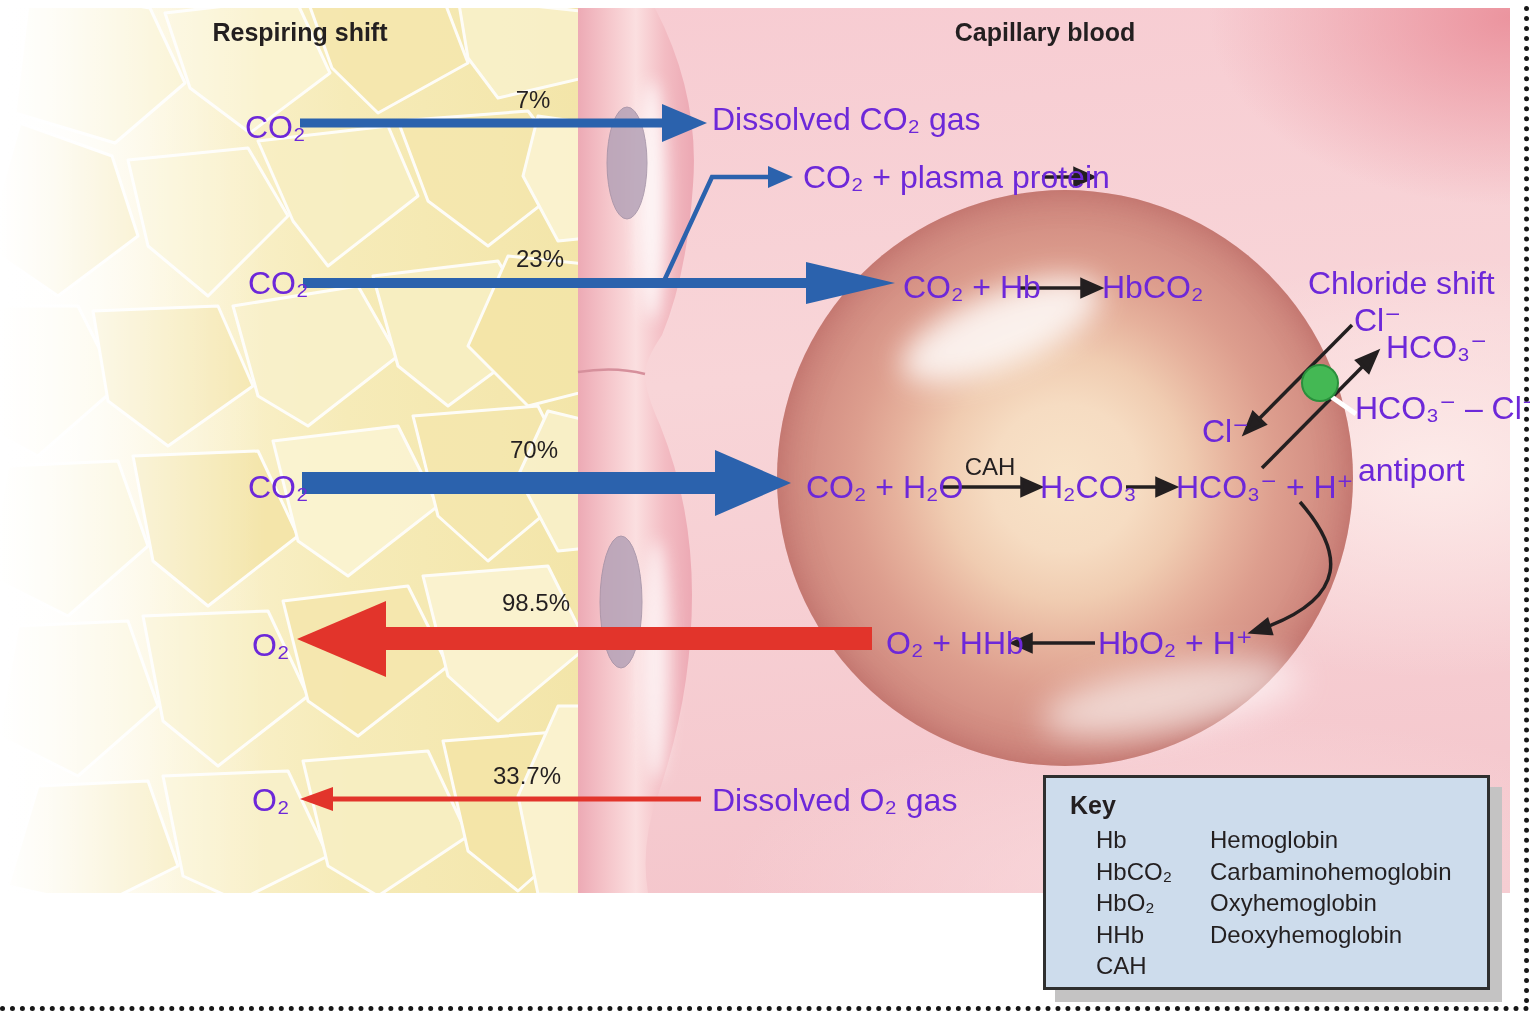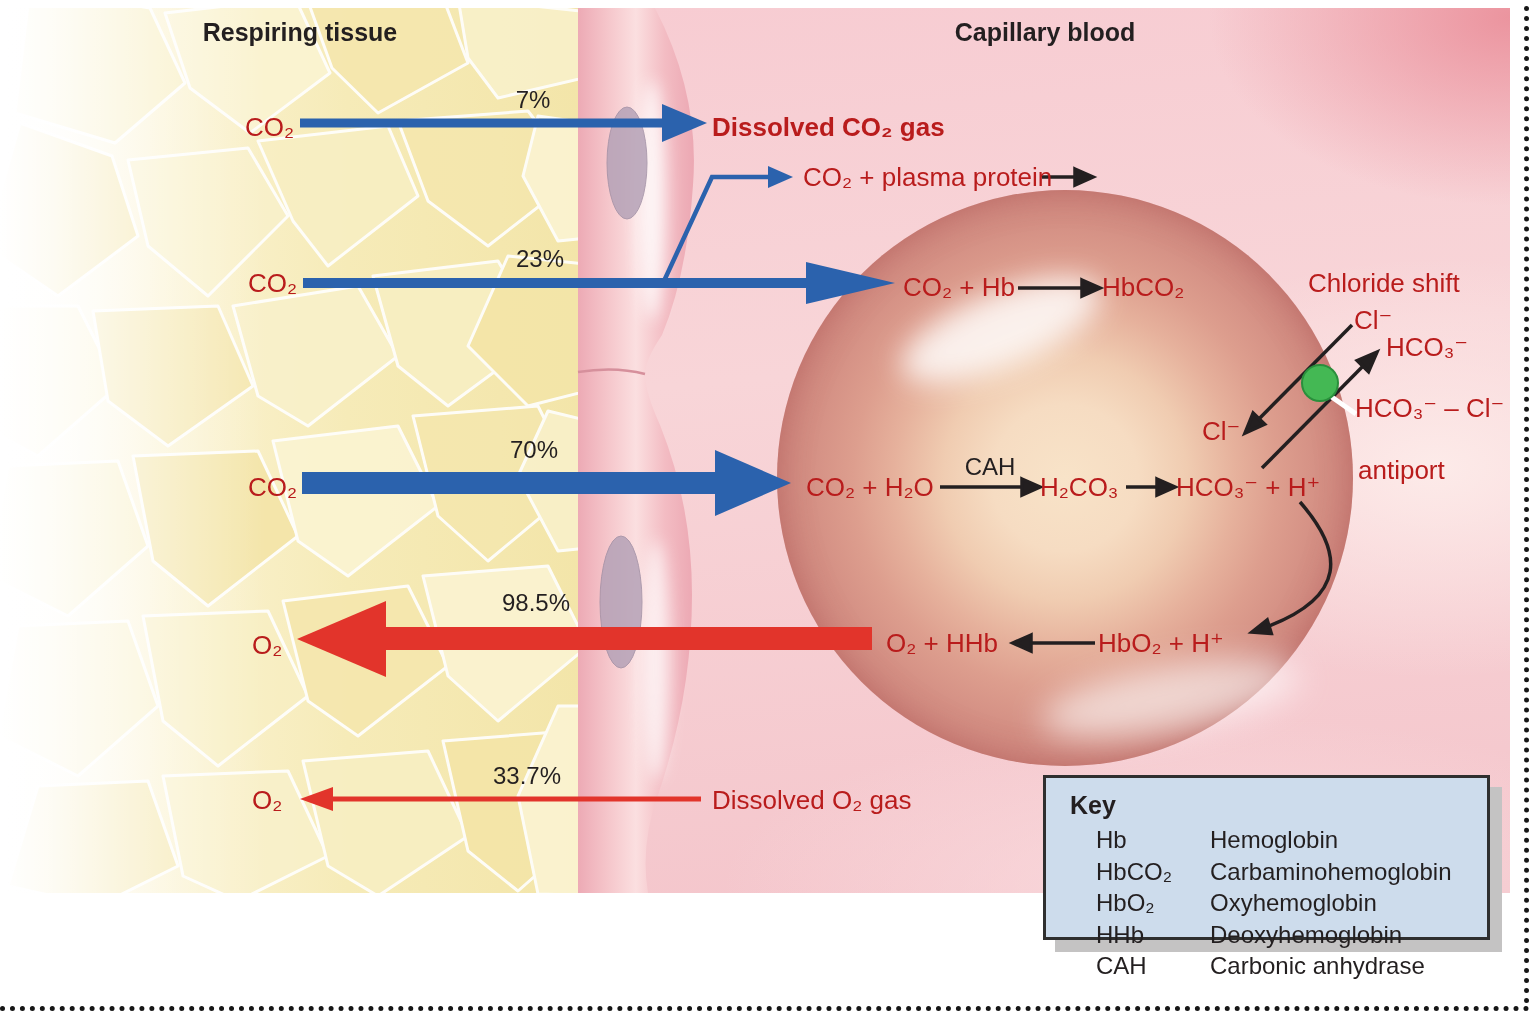--- a/index.html
+++ b/index.html
@@ -1,18 +1,18 @@
 <!DOCTYPE html>
 <html><head>
 <meta charset="utf-8">
 <style>
   html,body{margin:0;padding:0;background:#ffffff;}
   .canvas{position:relative;width:1530px;height:1018px;background:#ffffff;overflow:hidden;
           font-family:"Liberation Sans","DejaVu Sans",sans-serif;color:#231f20;}
-  .txt{position:absolute;line-height:30px;font-size:26px;white-space:nowrap;color:#b91c1c;}
+  .txt{position:absolute;line-height:30px;font-size:32px;white-space:nowrap;color:#6d28d9;}
   .pct{position:absolute;line-height:30px;font-size:24px;white-space:nowrap;color:#231f20;text-align:center;}
   .title{position:absolute;line-height:30px;font-size:25px;font-weight:bold;text-align:center;white-space:nowrap;}
   
   .tissue{position:absolute;left:0;top:8px;width:578px;height:885px;
           background:linear-gradient(90deg,#ffffff 0%,#fbf3d3 28%,#f6ebb8 60%,#f3e5a9 100%);}
   .tissue-fade{position:absolute;left:0;top:0;width:100%;height:100%;
           background:linear-gradient(90deg,#ffffff 0%,rgba(255,255,255,.85) 9%,rgba(255,255,255,0) 46%);}
   
   .capillary{position:absolute;left:578px;top:8px;width:932px;height:885px;
      background:
@@ -24,21 +24,21 @@
   .rbc{position:absolute;left:777px;top:190px;width:576px;height:576px;border-radius:50%;
      background:radial-gradient(circle,
        #f8e3c8 0%, #f6dcc2 18%, #f0ccb1 30%, #e6b19c 42%, #dd9e8e 52%,
        #d38e83 64%, #cc7f79 76%, #c66f6e 88%, #c2676a 94%, #cb7573 100%);
      box-shadow:inset 0 0 34px rgba(150,60,60,.35);}
   .rbc-hl1{position:absolute;left:118px;top:103px;width:212px;height:74px;border-radius:50%;
      background:#ffffff;filter:blur(14px);opacity:.8;transform:rotate(-22deg);}
   .rbc-hl2{position:absolute;left:263px;top:475px;width:262px;height:66px;border-radius:50%;
      background:#ffffff;filter:blur(16px);opacity:.6;transform:rotate(-10deg);}
   
-  .keybox{position:absolute;left:1043px;top:775px;width:447px;height:165px;background:#cddcec;
+  .keybox{position:absolute;left:1043px;top:775px;width:447px;height:215px;background:#cddcec;
      border:3px solid #2f2f2f;box-sizing:border-box;box-shadow:12px 12px 0 #c4c3c3;}
   .key-title{position:absolute;left:24px;top:12px;font-size:25px;font-weight:bold;line-height:30px;}
   .key-rows{position:absolute;left:50px;top:46px;font-size:24px;}
   .key-row{display:flex;height:31.5px;line-height:31.5px;}
   .key-abbr{width:114px;}
   
   .dot-bottom{position:absolute;left:0;top:1000px;width:1530px;height:6px;border-bottom:5px dotted #161616;}
   .dot-right{position:absolute;left:1518px;top:6px;width:6px;height:998px;border-right:5px dotted #161616;}
   svg{position:absolute;left:0;top:0;}
 </style>
@@ -171,36 +171,36 @@
       </g>
       <g>
         <path d="M1300,502 C1342,550 1352,598 1258,630" fill="none"></path>
         <polygon points="-18,-7 0,0 -18,7" transform="translate(1252,632) rotate(163)"></polygon>
       </g>
     </g>
     <line x1="1326" y1="393" x2="1356" y2="414" stroke="#ffffff" stroke-width="5"></line>
     <circle cx="1320" cy="383" r="18" fill="#44b854" stroke="#2a8f3c" stroke-width="2"></circle>
   </svg>
 
-  <div class="title" style="left:160px;top:17px;width:280px;">Respiring tissue</div>
+  <div class="title" style="left:160px;top:17px;width:280px;">Respiring shift</div>
   <div class="title" style="left:940px;top:17px;width:210px;">Capillary blood</div>
 
   <div class="txt" style="left:245px;top:112px;">CO₂</div>
   <div class="txt" style="left:248px;top:268px;">CO₂</div>
   <div class="txt" style="left:248px;top:472px;">CO₂</div>
   <div class="txt" style="left:252px;top:630px;">O₂</div>
   <div class="txt" style="left:252px;top:785px;">O₂</div>
 
   <div class="pct" style="left:503px;top:85px;width:60px;">7%</div>
   <div class="pct" style="left:508px;top:244px;width:64px;">23%</div>
   <div class="pct" style="left:502px;top:435px;width:64px;">70%</div>
   <div class="pct" style="left:494px;top:588px;width:84px;">98.5%</div>
   <div class="pct" style="left:492px;top:761px;width:70px;">33.7%</div>
 
-  <div class="txt" style="left:712px;top:112px;font-weight:bold;">Dissolved CO₂ gas</div>
+  <div class="txt" style="left:712px;top:104px;">Dissolved CO₂ gas</div>
   <div class="txt" style="left:803px;top:162px;">CO₂ + plasma protein</div>
   <div class="txt" style="left:903px;top:272px;">CO₂ + Hb</div>
   <div class="txt" style="left:1102px;top:272px;">HbCO₂</div>
   <div class="txt" style="left:806px;top:472px;">CO₂ + H₂O</div>
   <div class="pct" style="left:950px;top:452px;width:80px;">CAH</div>
   <div class="txt" style="left:1040px;top:472px;">H₂CO₃</div>
   <div class="txt" style="left:1176px;top:472px;">HCO₃⁻ + H⁺</div>
   <div class="txt" style="left:886px;top:628px;">O₂ + HHb</div>
   <div class="txt" style="left:1098px;top:628px;">HbO₂ + H⁺</div>
   <div class="txt" style="left:712px;top:785px;">Dissolved O₂ gas</div>
@@ -226,21 +226,20 @@
       <div class="key-row">
         <span class="key-abbr">HbO₂</span>
         <span>Oxyhemoglobin</span>
       </div>
       <div class="key-row">
         <span class="key-abbr">HHb</span>
         <span>Deoxyhemoglobin</span>
       </div>
       <div class="key-row">
         <span class="key-abbr">CAH</span>
-        <span>Carbonic anhydrase</span>
       </div>
     </div>
   </div>
 
   <div class="dot-bottom"></div>
   <div class="dot-right"></div>
 
 </div>
 
 </body></html>

